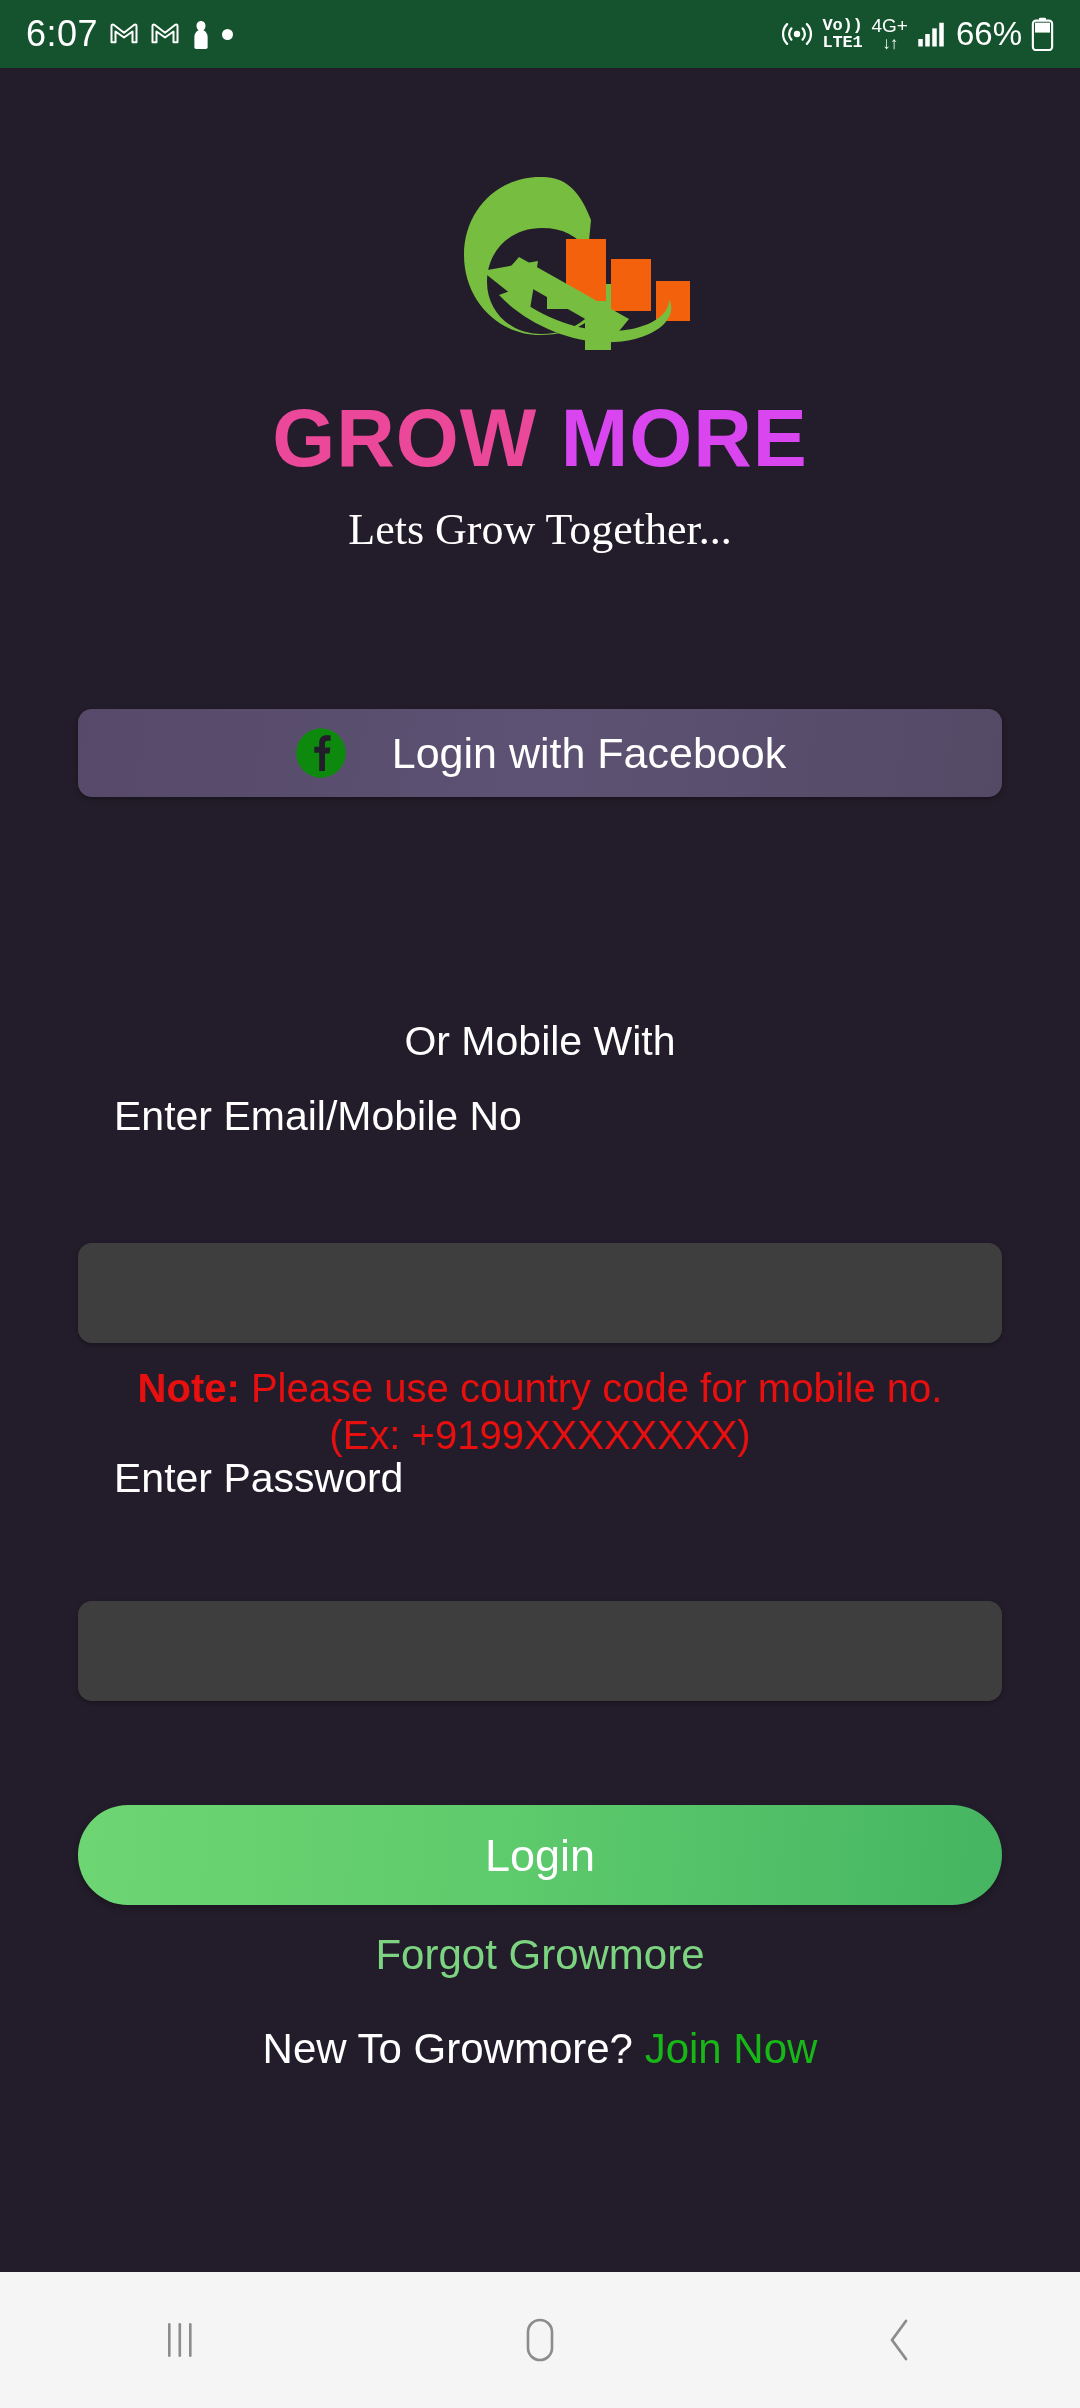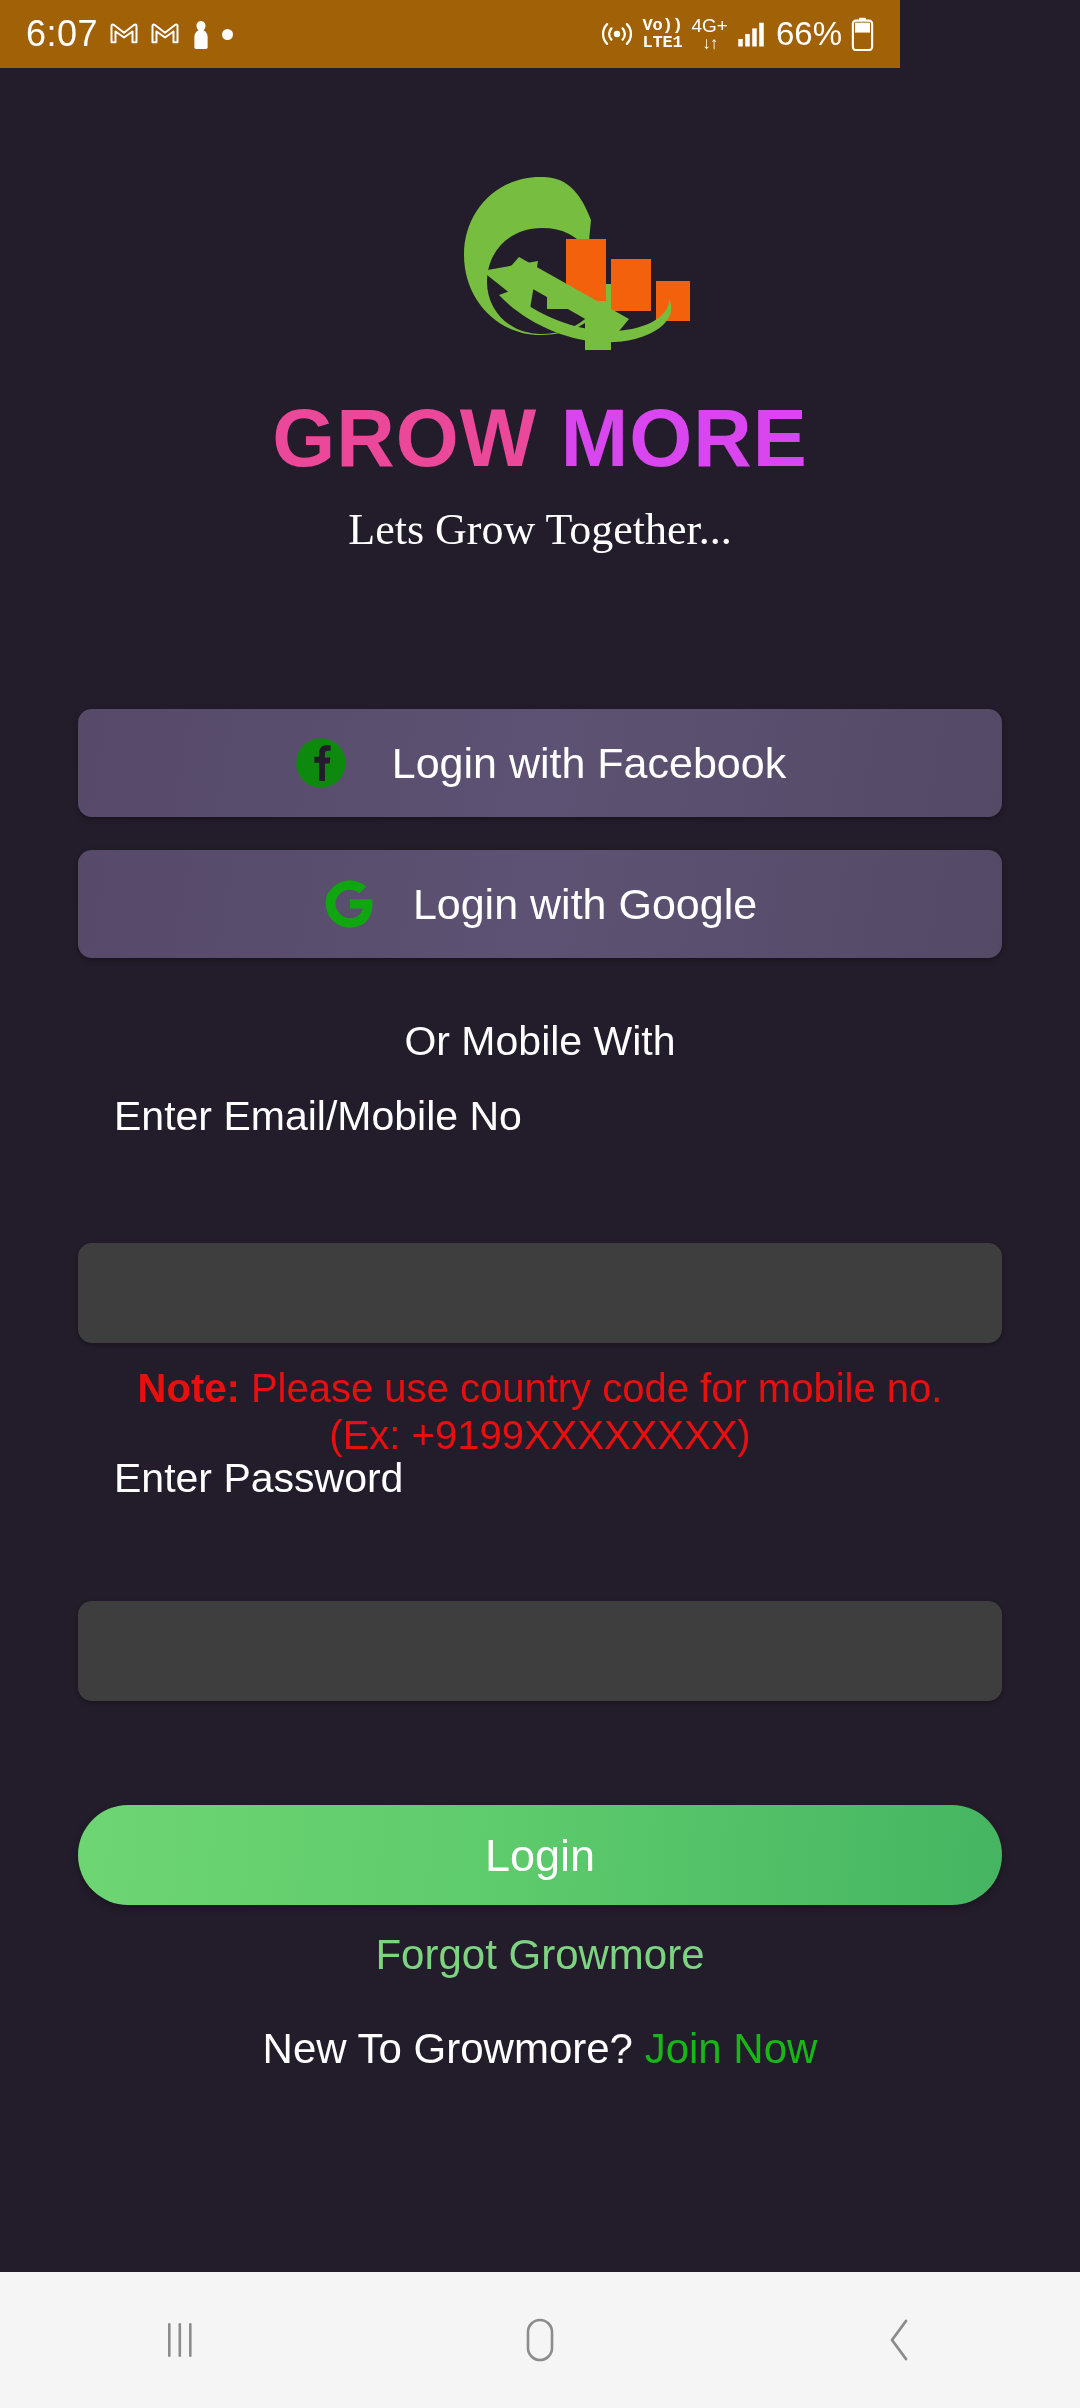--- a/index.html
+++ b/index.html
@@ -6,22 +6,22 @@
   html,body {
     width:1080px; height:2408px;
     background:#231d2b;
     font-family:"Liberation Sans", sans-serif;
     overflow:hidden;
   }
   #screen { position:relative; width:1080px; height:2408px; background:#231d2b; }
 
   
   .statusbar{
-    position:absolute; top:0; left:0; width:900px; height:68px;
-    background:#a16207; display:flex; align-items:center;
+    position:absolute; top:0; left:0; width:1080px; height:68px;
+    background:#14532d; display:flex; align-items:center;
     padding:0 26px; color:#ffffff;
   }
   .sb-left{ display:flex; align-items:center; gap:11px; flex:0 0 auto; }
   .sb-time{ font-size:36px; font-weight:400; letter-spacing:0.5px; line-height:1; }
   .sb-gmail{ width:30px; height:30px; display:block; }
   .sb-person{ width:20px; height:30px; display:block; }
   .sb-dot{ width:11px; height:11px; border-radius:50%; background:#ffffff; display:block; }
   .sb-spacer{ flex:1 1 auto; }
   .sb-right{ display:flex; align-items:center; gap:9px; flex:0 0 auto; }
   .sb-cast{ width:32px; height:32px; display:block; }
@@ -49,21 +49,21 @@
   .brand .g2{ color:#d946ef; }
 
   .tagline{
     position:absolute; top:440px; left:0; width:1080px; text-align:center;
     font-family:"Liberation Serif", serif; font-size:44px; color:#ffffff;
     font-weight:400; line-height:1;
   }
 
   
   .social{
-    position:absolute; left:78px; width:924px; height:108px;
+    position:absolute; left:78px; width:924px; height:88px;
     border-radius:14px; display:flex; align-items:center; justify-content:center;
     background:linear-gradient(100deg,#56496a 0%,#5d5273 50%,#544a66 100%);
     box-shadow:0 2px 5px rgba(0,0,0,0.35);
   }
   .social.fb{ top:641px; }
   .social.gg{ top:782px; }
   .social-ic{ width:54px; height:54px; flex:0 0 auto; display:block; }
   .social-lbl{ font-size:43px; color:#ffffff; font-weight:400; margin-left:44px; line-height:1; }
   .social.gg .social-lbl{ margin-left:36px; }
 
@@ -202,29 +202,20 @@
     <div class="tagline">Lets Grow Together...</div>
 
     <div class="social fb">
       <svg class="social-ic" viewBox="0 0 48 48">
         <circle cx="24" cy="24" r="22" fill="#0d8a0d"></circle>
         <path d="M27.5 24.5h4.1l.7-5.3h-4.8v-3.4c0-1.5.4-2.6 2.6-2.6h2.5V8.4c-.4-.1-2-.2-3.8-.2-3.8 0-6.4 2.3-6.4 6.6v3.7h-4.3v5.3h4.3V40h5.1z" fill="#231d2b"></path>
       </svg>
       <span class="social-lbl">Login with Facebook</span>
     </div>
 
-    <div class="social gg">
-      <svg class="social-ic" viewBox="0 0 48 48">
-        <path d="M44 24.2c0-1.5-.14-3-.4-4.4H24v8.3h11.3c-.5 2.7-2 5-4.3 6.5v5.4h6.9C42 36 44 30.6 44 24.2z" fill="#0fa60f"></path>
-        <path d="M24 45c5.8 0 10.7-1.9 14.3-5.2l-6.9-5.4c-1.9 1.3-4.4 2.1-7.4 2.1-5.7 0-10.5-3.8-12.2-9H4.6v5.6C8.2 40.3 15.5 45 24 45z" fill="#0fa60f"></path>
-        <path d="M11.8 27.5c-.45-1.3-.7-2.7-.7-4.1s.25-2.8.7-4.1v-5.6H4.6A21 21 0 002.4 23.4c0 3.4.8 6.6 2.2 9.4z" fill="#0fa60f"></path>
-        <path d="M24 11.4c3.2 0 6 1.1 8.3 3.2l6.1-6.1C34.7 5.1 29.8 3 24 3 15.5 3 8.2 7.7 4.6 14.6l7.2 5.6c1.7-5.2 6.5-8.8 12.2-8.8z" fill="#0fa60f"></path>
-      </svg>
-      <span class="social-lbl">Login with Google</span>
-    </div>
 
     <div class="or-text">Or Mobile With</div>
 
     <div class="field-label email">Enter Email/Mobile No</div>
     <div class="field-box email">
       <input class="field-input" type="text" value="" style="">
     </div>
 
     <div class="note">
       <b>Note:</b><span> Please use country code for mobile no.</span><br>

